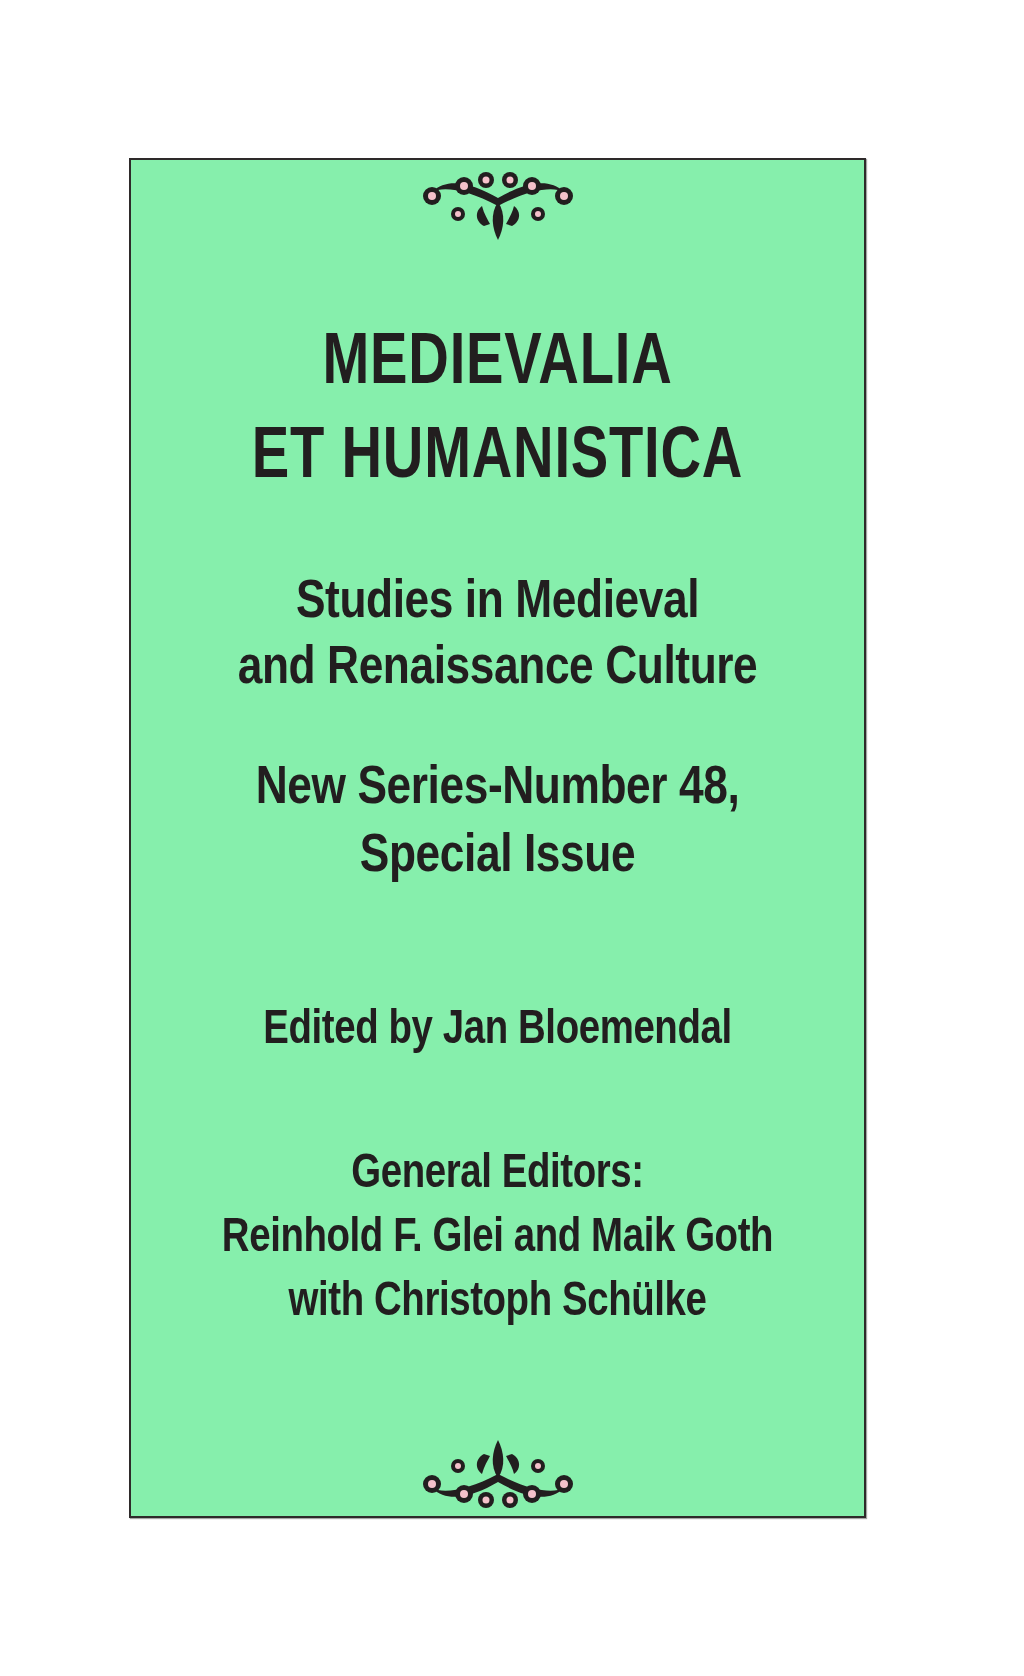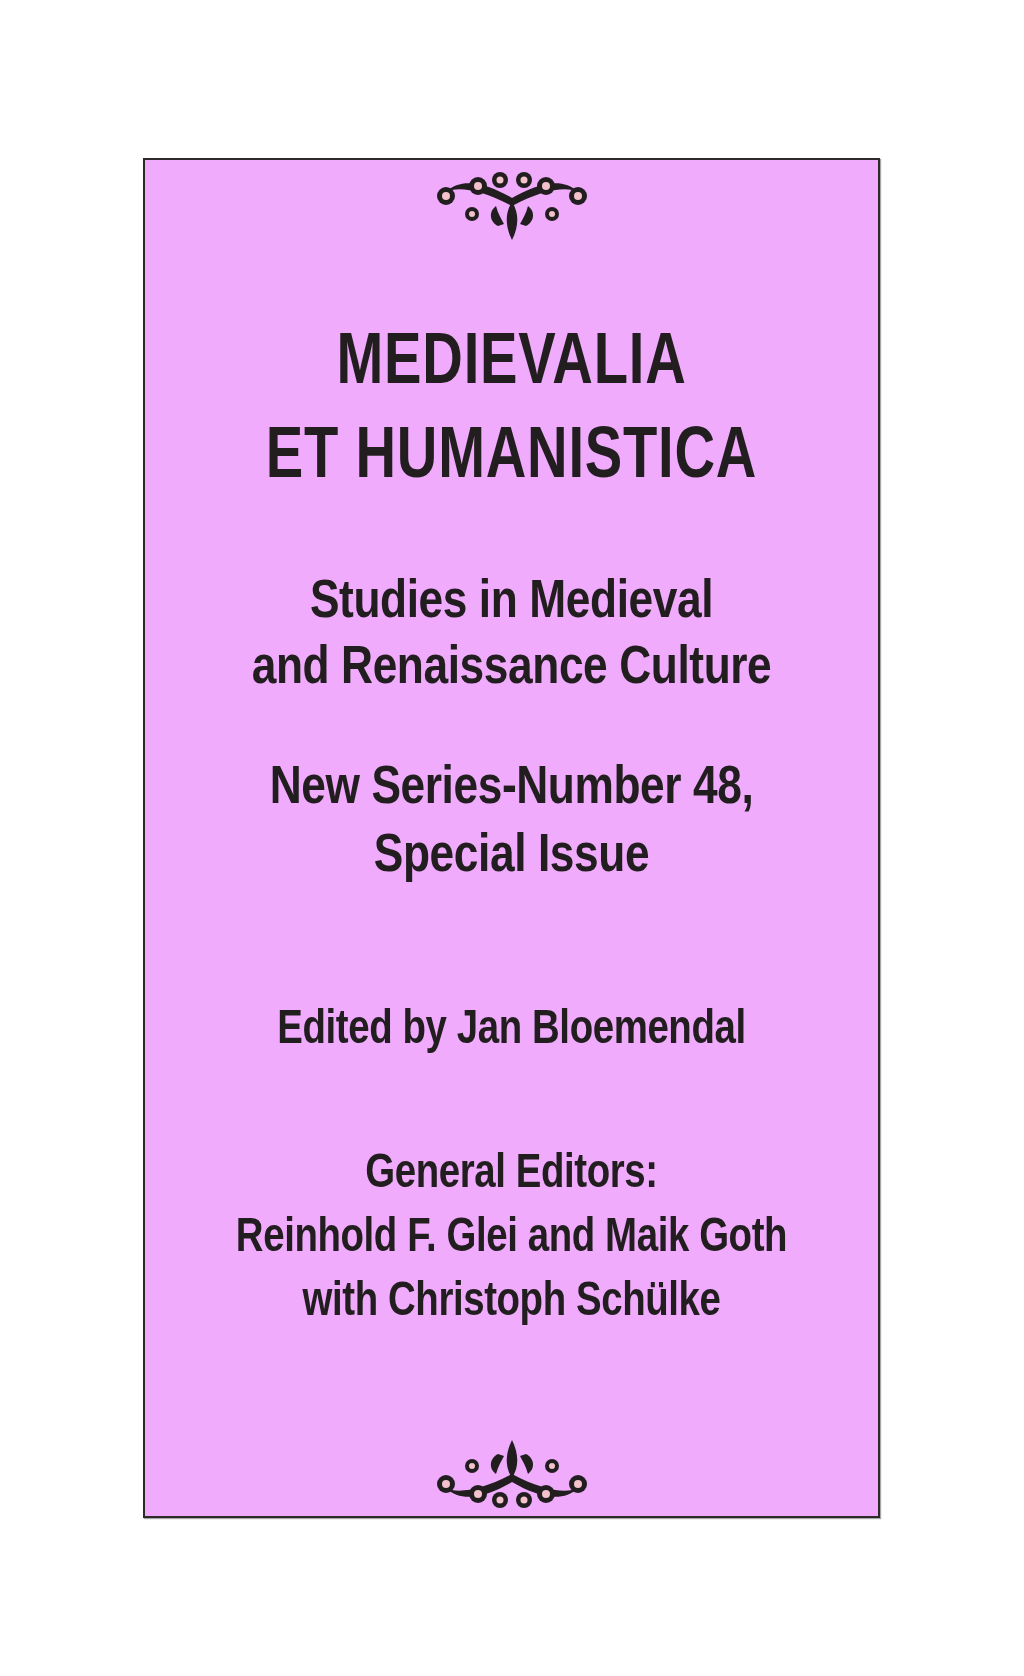--- a/index.html
+++ b/index.html
@@ -8,25 +8,25 @@
       background: #ffffff;
     }
     body {
       width: 1024px;
       height: 1676px;
       position: relative;
       overflow: hidden;
     }
     .cover {
       position: absolute;
-      left: 143px;
+      left: 129px;
       top: 158px;
       width: 733px;
       height: 1356px;
-      background: #f0abfc;
+      background: #86efac;
       border: 2px solid #2e2a2a;
       box-shadow: 1px 1px 1px rgba(0,0,0,0.35);
     }
     .line {
       position: absolute;
       left: 0;
       width: 100%;
       text-align: center;
       color: #221e1f;
       font-family: "Liberation Sans", "DejaVu Sans", sans-serif;

